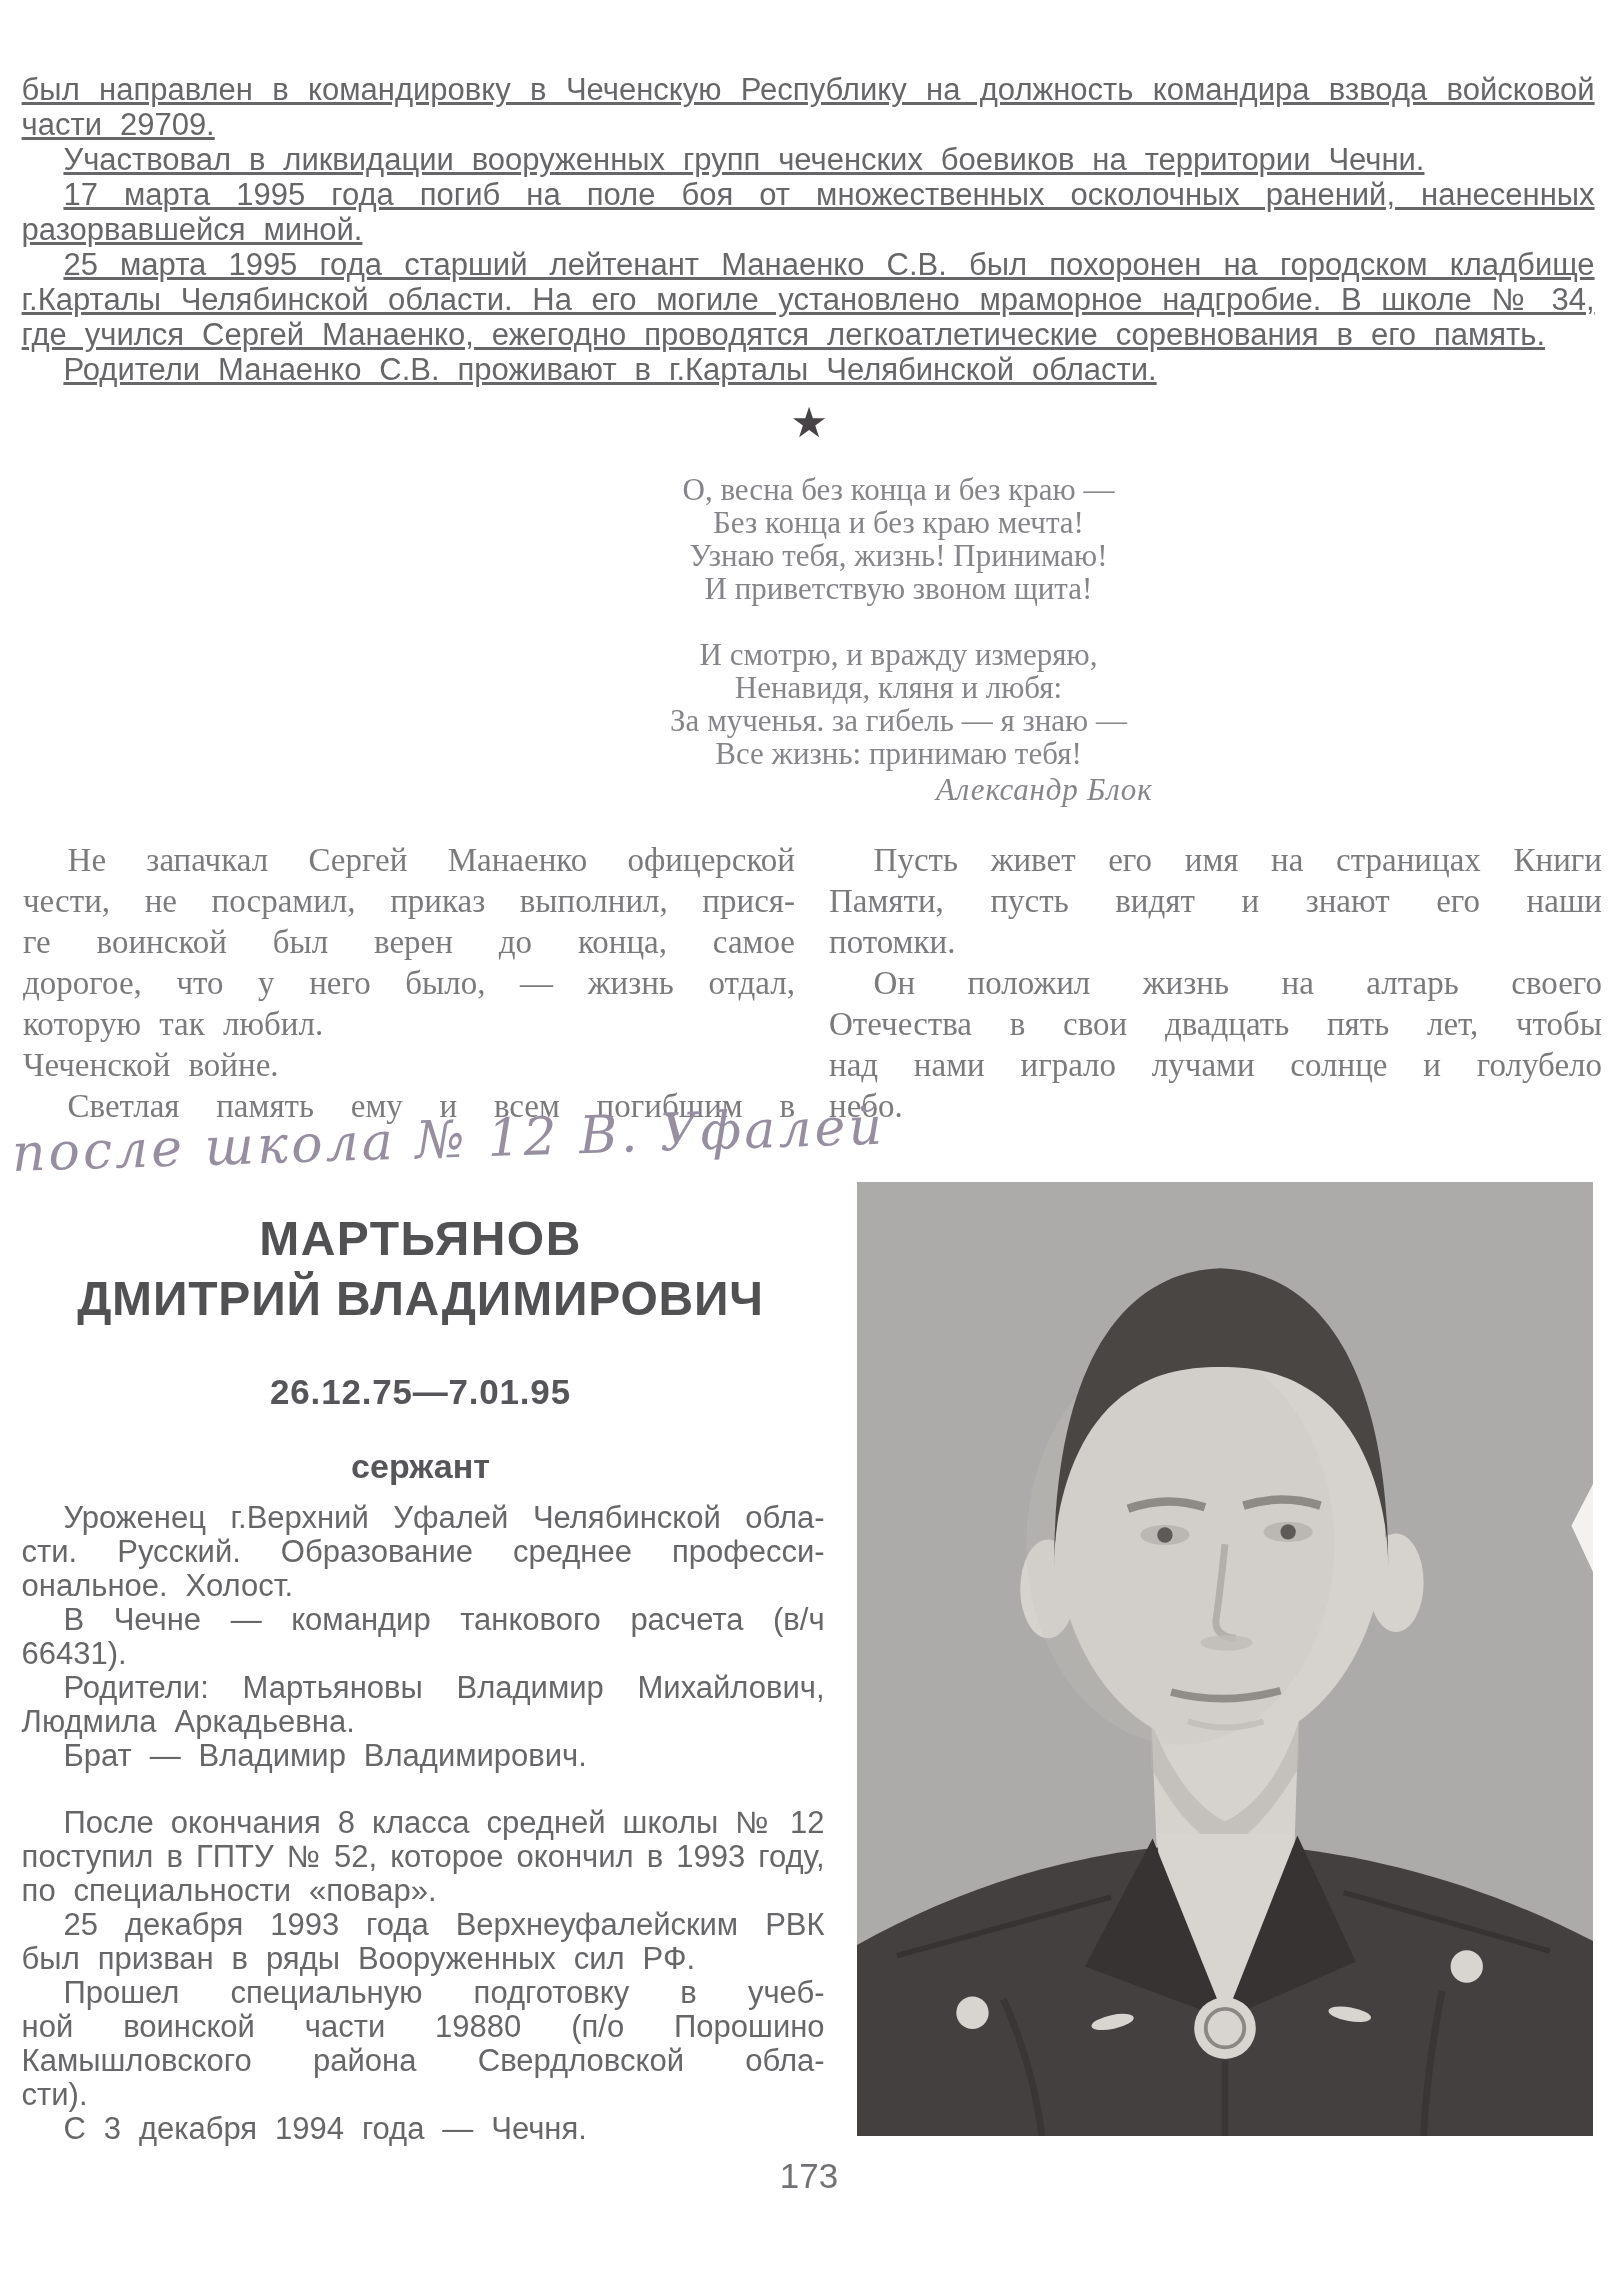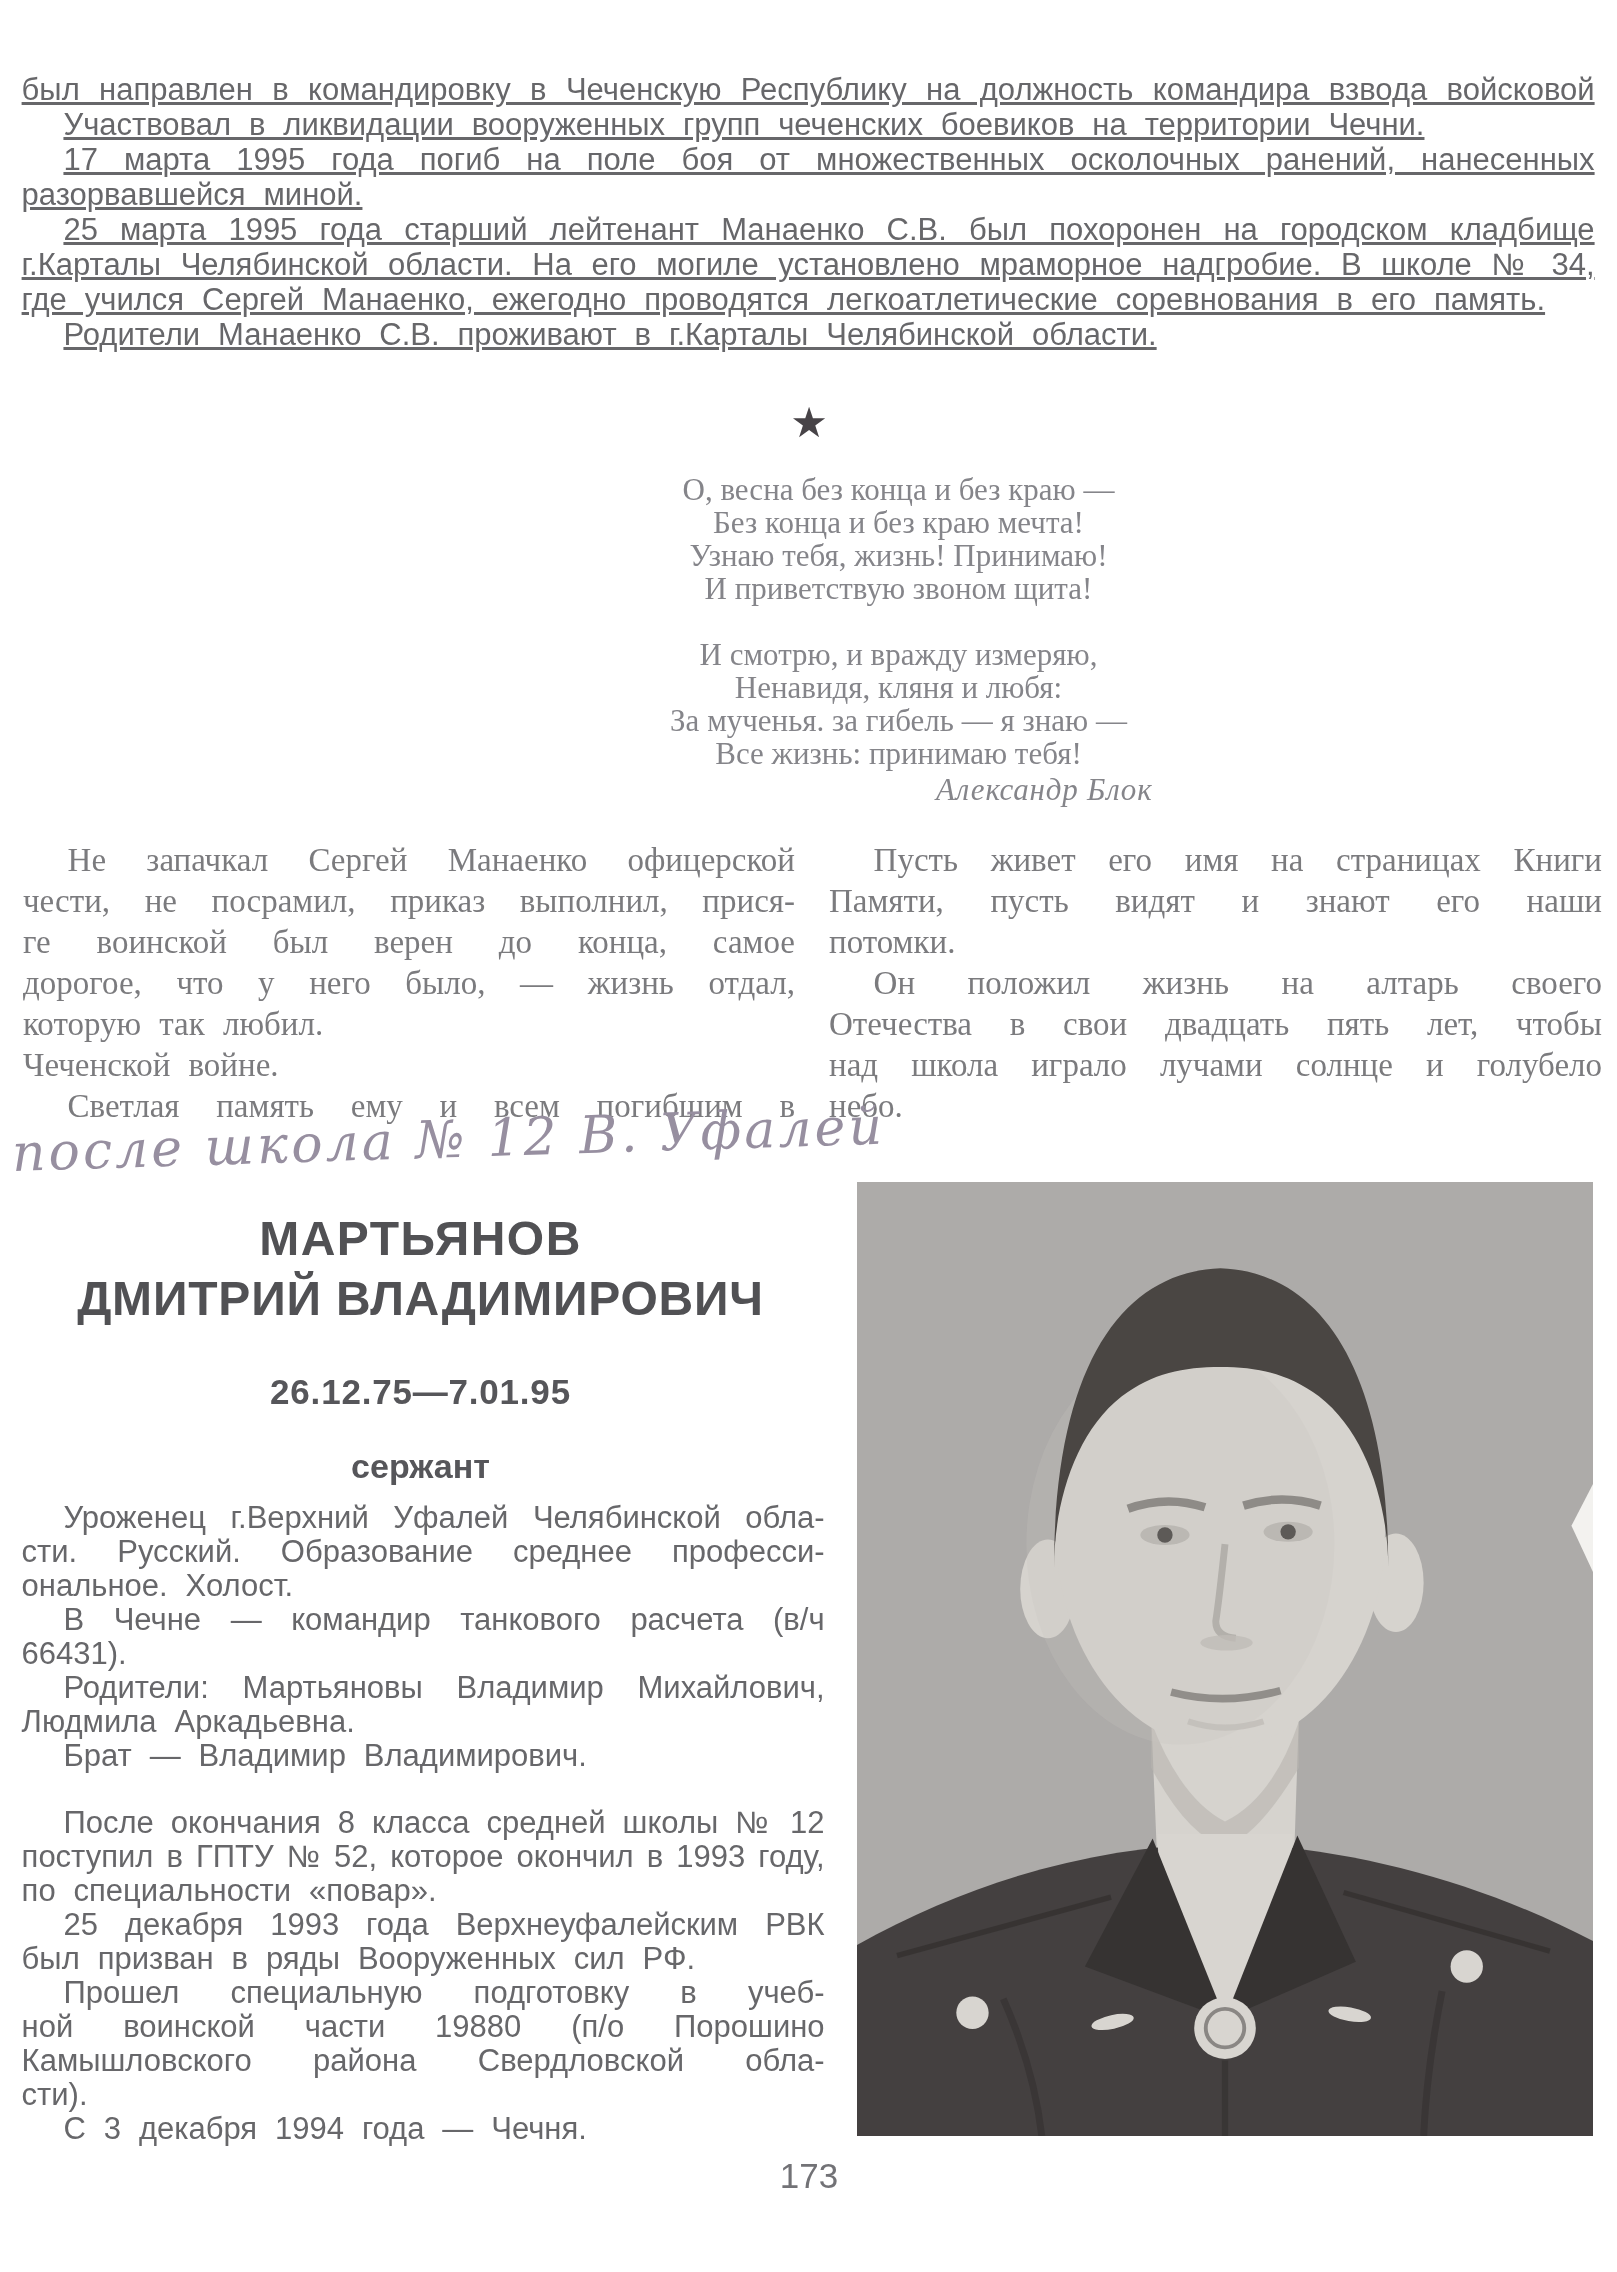--- a/index.html
+++ b/index.html
@@ -51,20 +51,21 @@
   .photo{left:857px;top:1182px;width:736px;height:954px;margin:0;}
   .photo svg{display:block;width:100%;height:100%;}
   
   .page-number{left:751px;top:2156px;width:116px;text-align:center;font-size:35px;color:var(--page-number);}
 </style>
 </head>
 <body>
 
 <section class="abs top-block">
     <div class="pline">был направлен в командировку в Чеченскую Республику на должность командира взвода войсковой</div>
+    <div class="pline fin">части 29709.</div>
     <div class="pline fin ind">Участвовал в ликвидации вооруженных групп чеченских боевиков на территории Чечни.</div>
     <div class="pline ind">17 марта 1995 года погиб на поле боя от множественных осколочных ранений, нанесенных</div>
     <div class="pline fin">разорвавшейся миной.</div>
     <div class="pline ind">25 марта 1995 года старший лейтенант Манаенко С.В. был похоронен на городском кладбище</div>
     <div class="pline">г.Карталы Челябинской области. На его могиле установлено мраморное надгробие. В школе № 34,</div>
     <div class="pline fin">где учился Сергей Манаенко, ежегодно проводятся легкоатлетические соревнования в его память.</div>
     <div class="pline fin ind">Родители Манаенко С.В. проживают в г.Карталы Челябинской области.</div>
   </section>
 
 <div class="abs star">★</div>
@@ -93,21 +94,21 @@
     <div class="pline fin">которую так любил.</div>
     <div class="pline fin">Чеченской войне.</div>
     <div class="pline ind">Светлая память ему и всем погибшим в</div>
   </section>
 <section class="abs serifcol col-right">
     <div class="pline ind">Пусть живет его имя на страницах Книги</div>
     <div class="pline">Памяти, пусть видят и знают его наши</div>
     <div class="pline fin">потомки.</div>
     <div class="pline ind">Он положил жизнь на алтарь своего</div>
     <div class="pline">Отечества в свои двадцать пять лет, чтобы</div>
-    <div class="pline">над школа играло лучами солнце и голубело</div>
+    <div class="pline">над нами играло лучами солнце и голубело</div>
     <div class="pline fin">небо.</div>
   </section>
 
 <div class="abs handwriting">после школа № 12  В. Уфалей</div>
 
 <header class="abs memorial-header">
   <div class="mh-surname">МАРТЬЯНОВ</div>
   <div class="mh-given">ДМИТРИЙ  ВЛАДИМИРОВИЧ</div>
   <div class="mh-dates">26.12.75—7.01.95</div>
   <div class="mh-rank">сержант</div>

